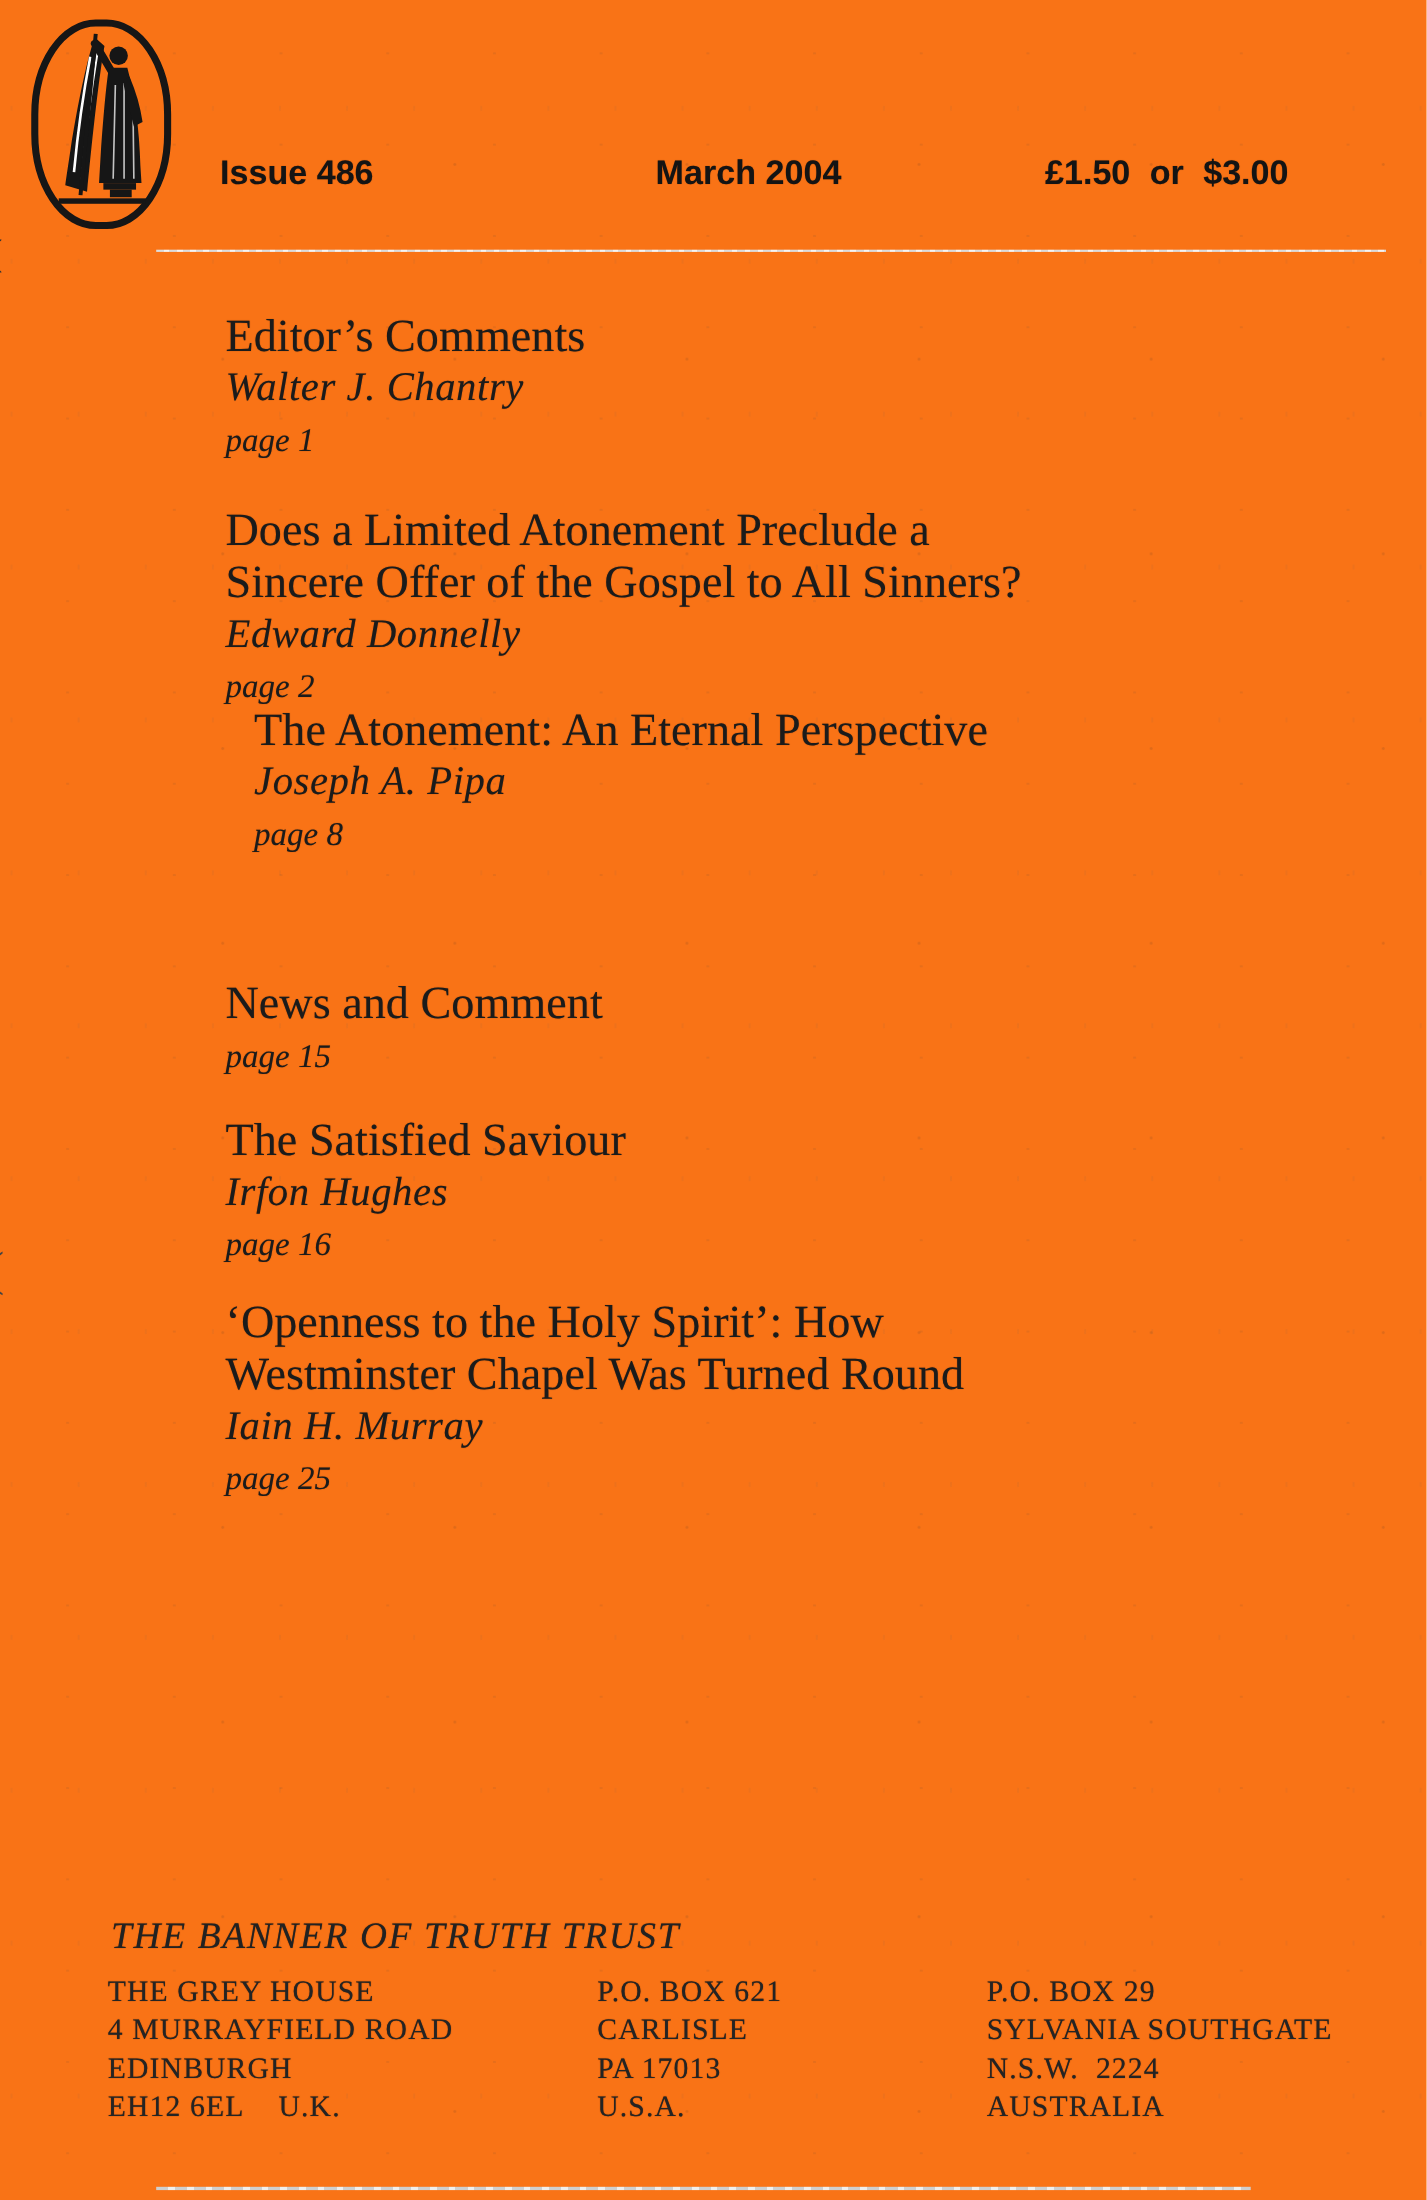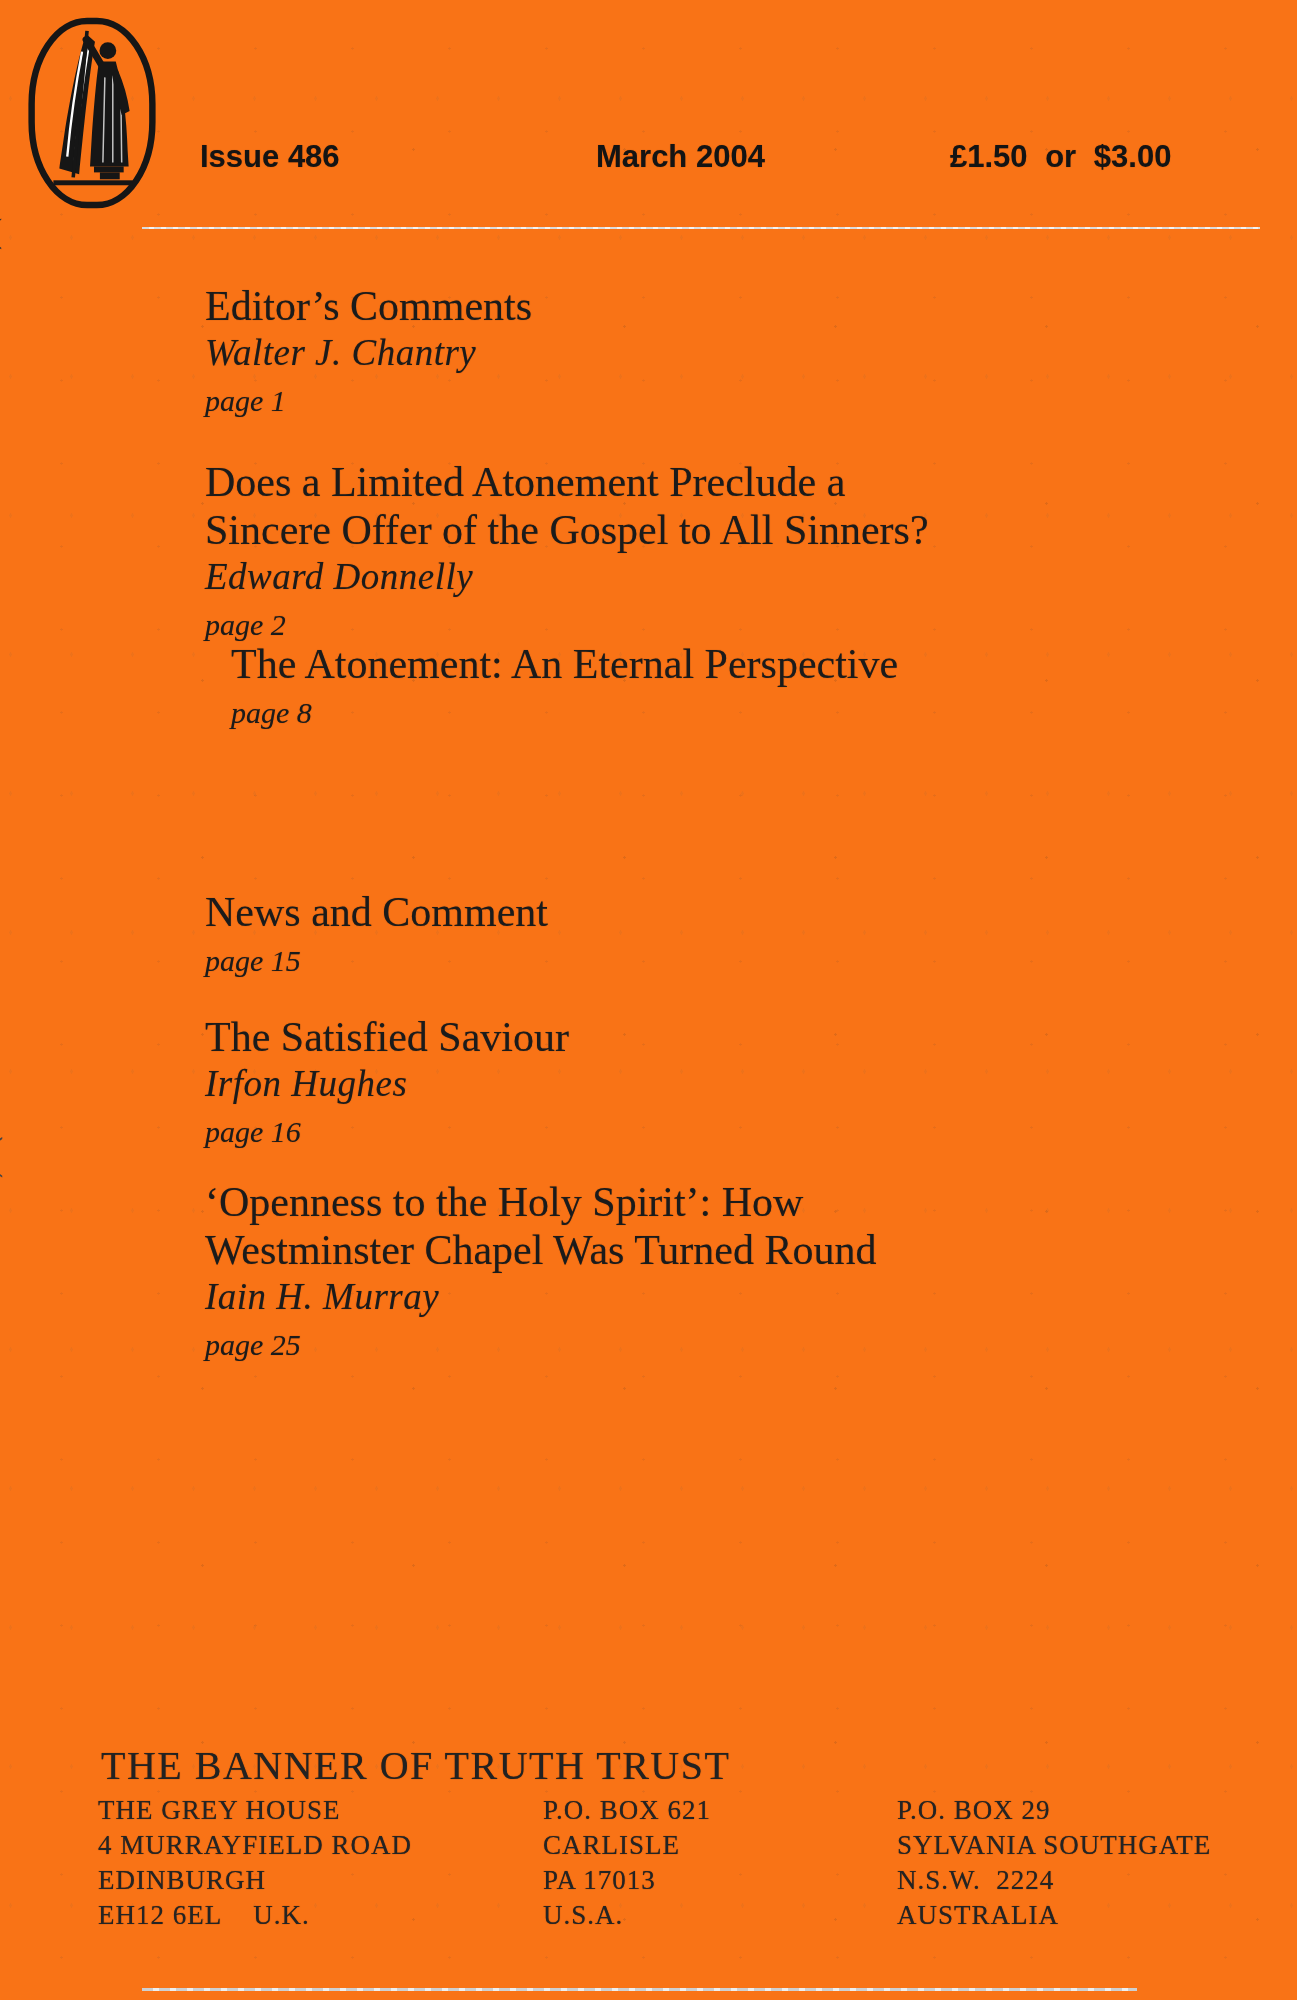--- a/index.html
+++ b/index.html
@@ -60,22 +60,22 @@
     letter-spacing:.5px;text-shadow:0 0 1px rgba(20,20,20,.4);
   }
   .toc-page{
     font-style:italic;font-size:30px;line-height:38px;margin-top:6px;
     white-space:nowrap;text-shadow:0 0 1px rgba(20,20,20,.4);
   }
 
   
   .footer-org{
     position:absolute;left:101px;top:1742px;
-    font-size:40px;letter-spacing:1.5px;color:#222;
-    white-space:nowrap;text-shadow:0 0 1px rgba(0,0,0,.5);
+    font-size:34px;letter-spacing:1.5px;color:#222;
+    white-space:nowrap;text-shadow:0 0 1px rgba(0,0,0,.5);font-style:italic;
   }
   .addresses{position:absolute;left:0;top:1793px;width:1269px;height:160px;}
   .addr-col{position:absolute;top:0;color:#242424;}
   .addr-col:nth-child(1){left:98px;}
   .addr-col:nth-child(2){left:543px;}
   .addr-col:nth-child(3){left:897px;}
   .addr-line{
     font-size:27px;line-height:35px;letter-spacing:1px;white-space:pre;
     text-shadow:0 0 1px rgba(0,0,0,.55);
   }
@@ -131,20 +131,21 @@
         <div class="toc-page">page 1</div>
       </div>
       <div class="toc-item">
         <div class="toc-title">Does a Limited Atonement Preclude a</div>
         <div class="toc-title">Sincere Offer of the Gospel to All Sinners?</div>
         <div class="toc-author">Edward Donnelly</div>
         <div class="toc-page">page 2</div>
       </div>
       <div class="toc-item">
         <div class="toc-title">The Atonement: An Eternal Perspective</div>
+        <div class="toc-author">Joseph A. Pipa</div>
         <div class="toc-page">page 8</div>
       </div>
       <div class="toc-item">
         <div class="toc-title">News and Comment</div>
         <div class="toc-page">page 15</div>
       </div>
       <div class="toc-item">
         <div class="toc-title">The Satisfied Saviour</div>
         <div class="toc-author">Irfon Hughes</div>
         <div class="toc-page">page 16</div>

